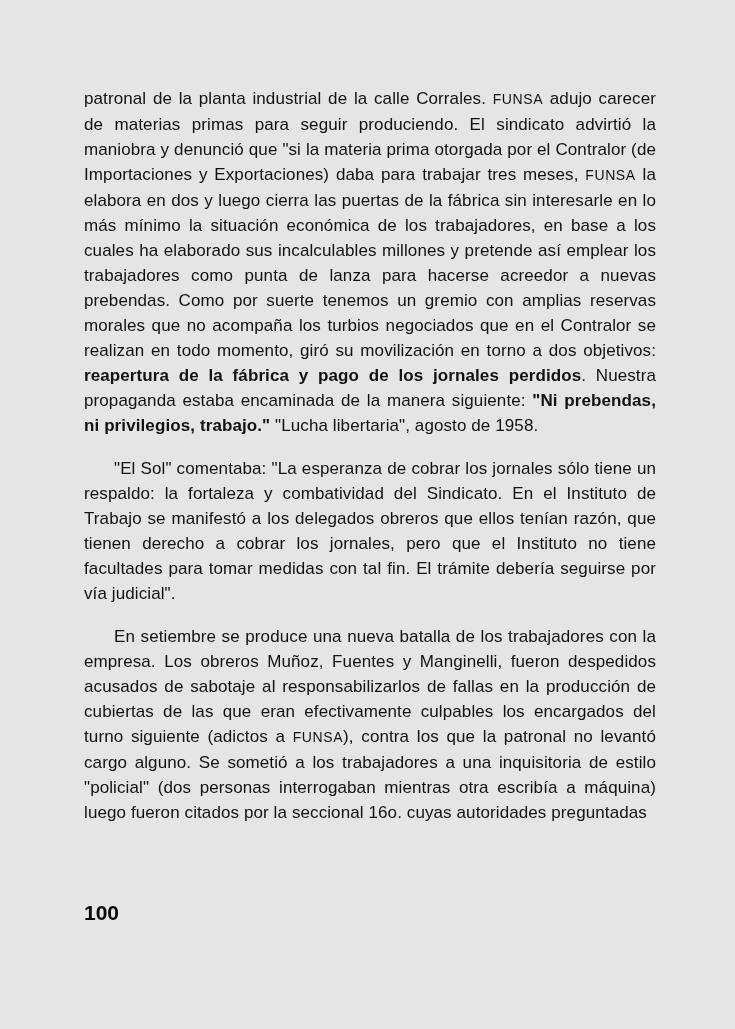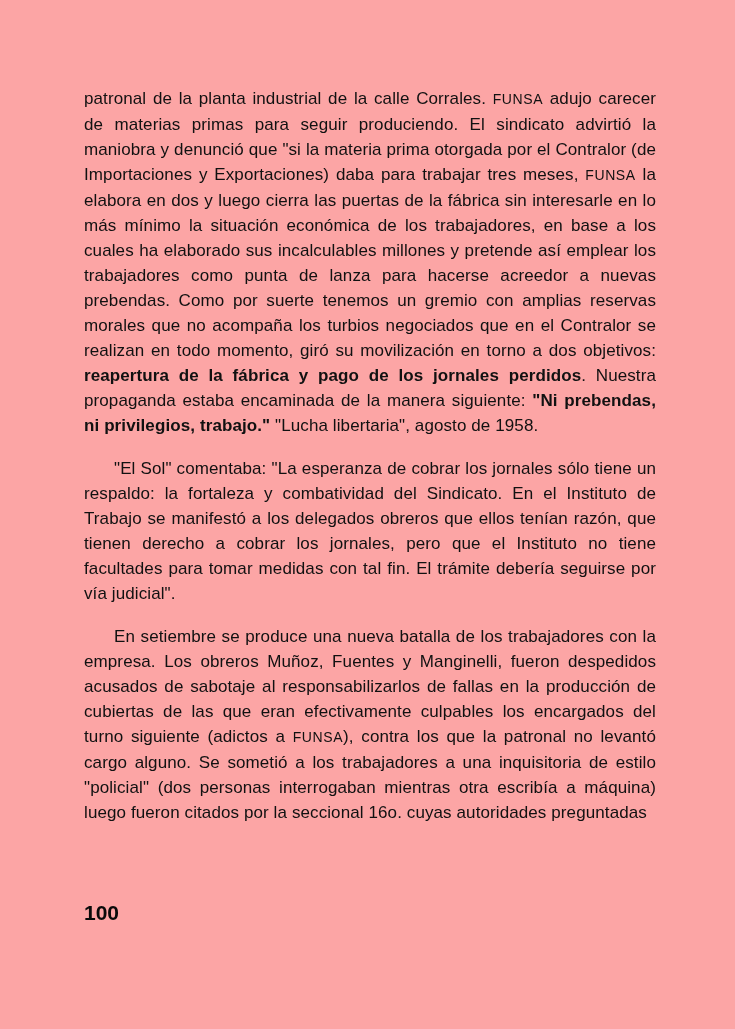--- a/index.html
+++ b/index.html
@@ -4,21 +4,21 @@
 <style>
   html, body {
     margin: 0;
     padding: 0;
     background: #ffffff;
   }
   .page {
     position: relative;
     width: 735px;
     height: 1029px;
-    background: #fca5a5;
+    background: #e5e5e5;
     overflow: hidden;
     font-family: "Liberation Sans", sans-serif;
   }
   .text-block {
     position: absolute;
     left: 84px;
     top: 86px;
     width: 572px;
     color: #111111;
     font-size: 17px;

